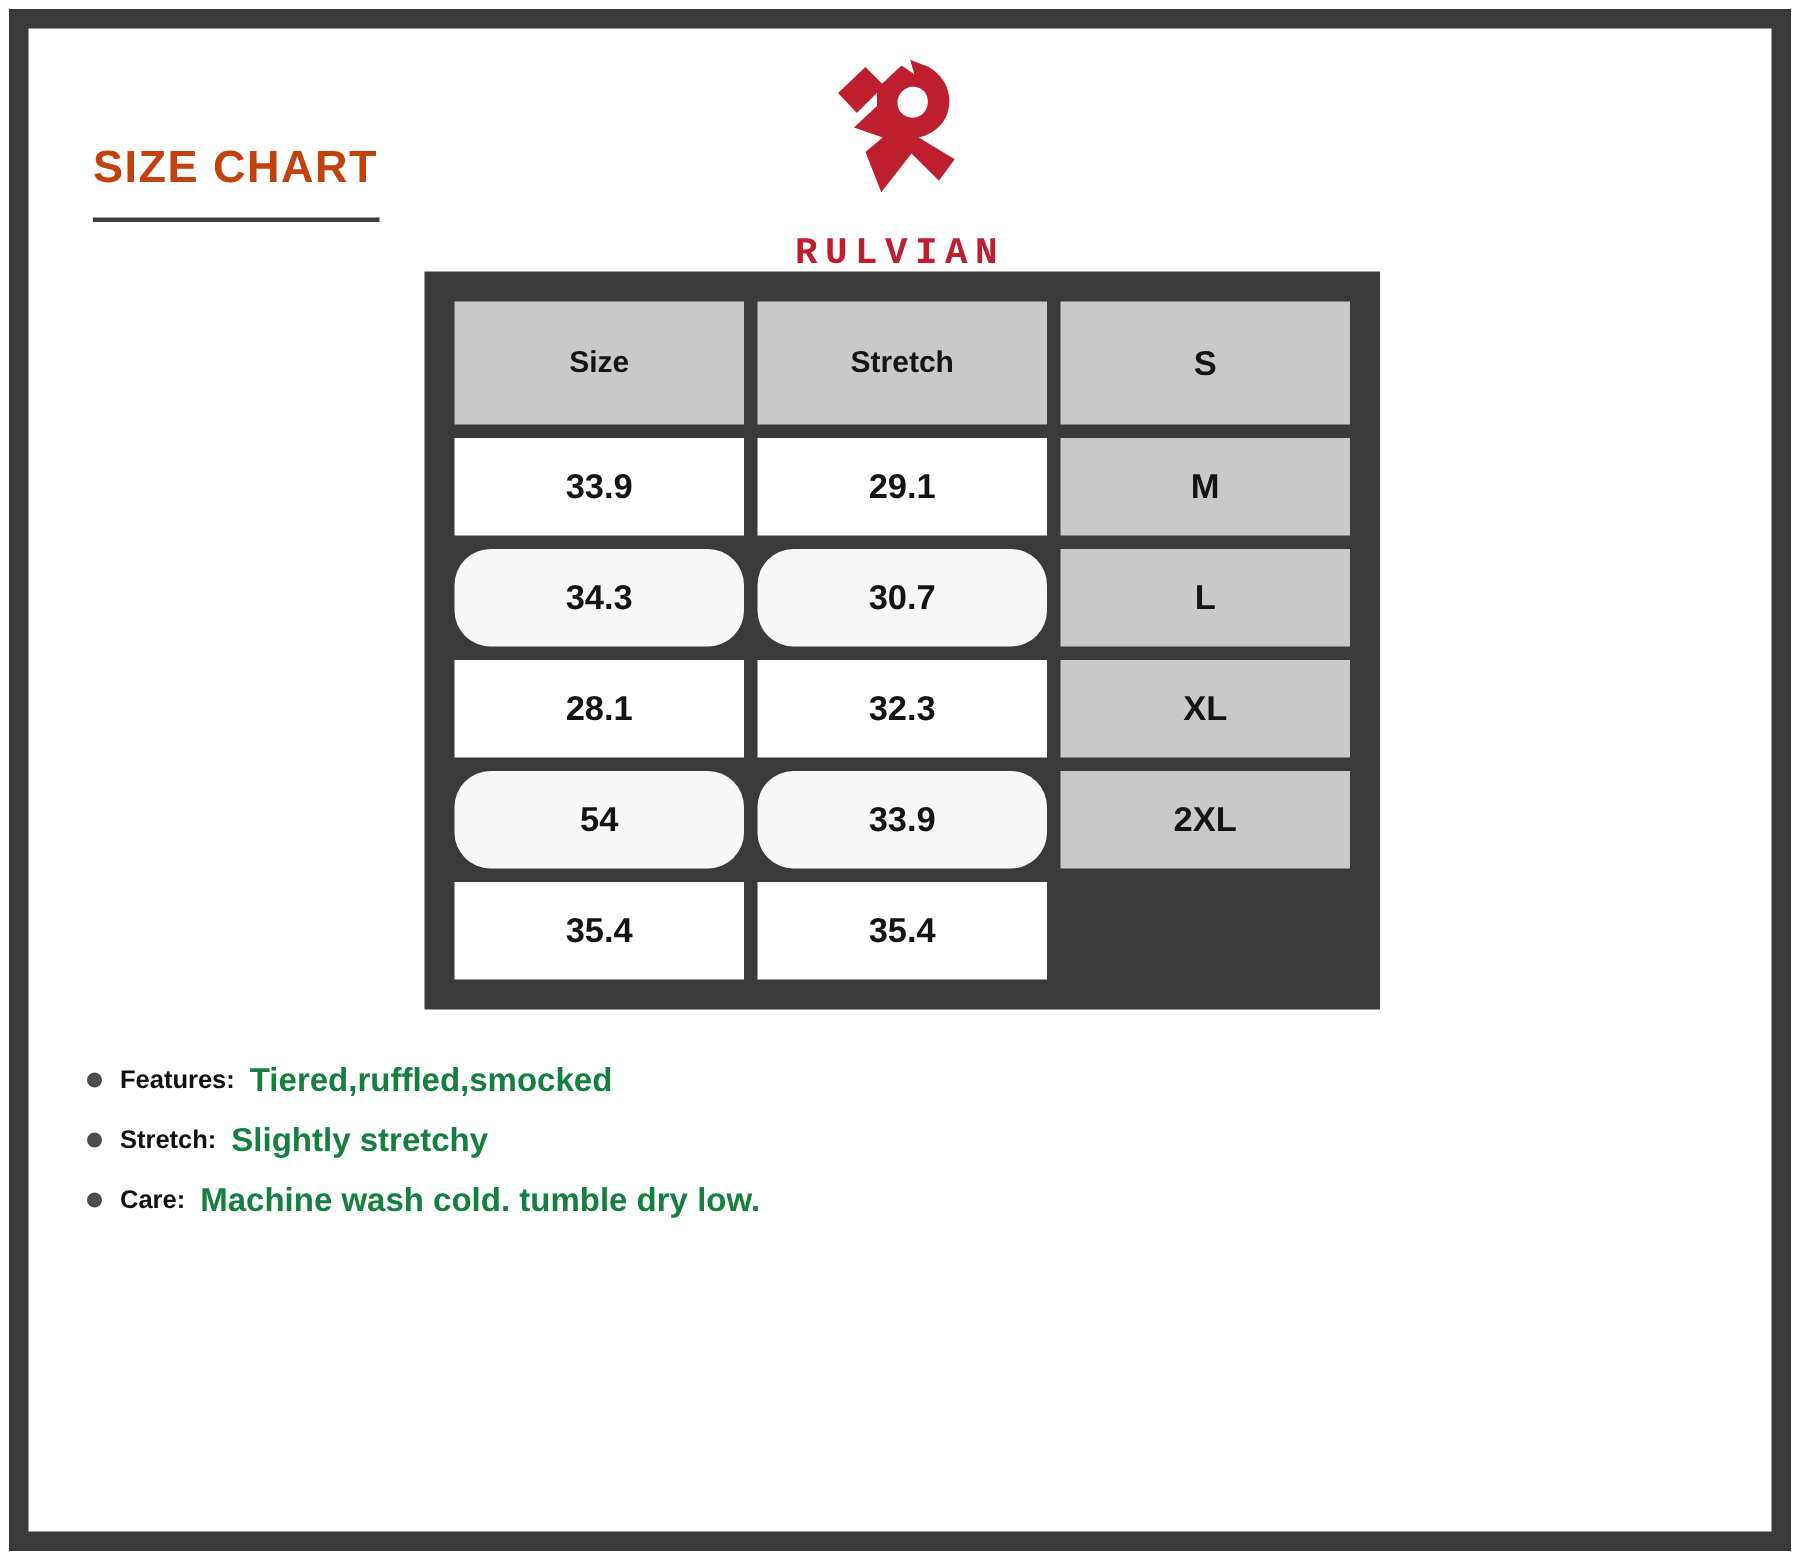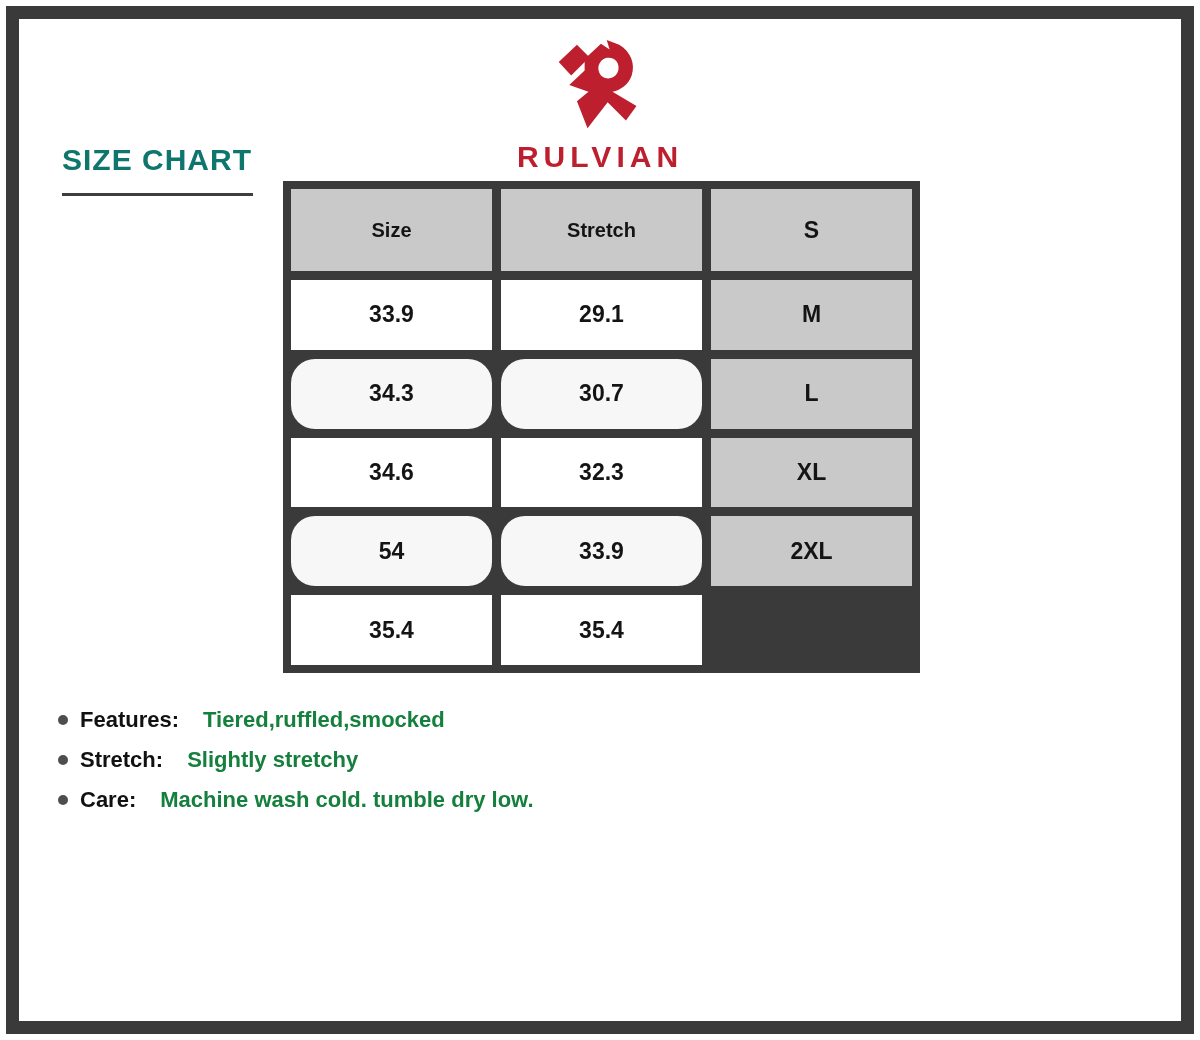--- a/index.html
+++ b/index.html
@@ -7,54 +7,54 @@
     width:1200px;height:1040px;position:relative;background:#ffffff;
     font-family:"Liberation Sans", sans-serif;overflow:hidden;
   }
   .frame{
     position:absolute;left:6px;top:6px;width:1188px;height:1028px;
     border:13px solid #3a3a3a;box-sizing:border-box;
   }
   
   .title-block{position:absolute;left:62px;top:93px;}
   .page-title{
-    font-size:30px;font-weight:bold;color:#0f766e;letter-spacing:1px;
-    line-height:38px;white-space:nowrap;margin-top:48px;
+    font-size:30px;font-weight:bold;color:#c2410c;letter-spacing:1px;
+    line-height:38px;white-space:nowrap;
   }
   .title-underline{width:191px;height:3px;background:#3e3e3e;margin-top:14px;}
   
   .brand{position:absolute;left:450px;top:32px;width:300px;text-align:center;}
   .brand svg{display:block;margin:0 auto;}
   .brand-name{
-    font-family:Liberation Sans, sans-serif;font-weight:bold;font-size:30px;
-    color:#bd1f2f;letter-spacing:5px;margin-top:2px;white-space:nowrap;
+    font-family:Liberation Mono, monospace;font-weight:bold;font-size:25px;
+    color:#bd1f2f;letter-spacing:5px;margin-top:16px;white-space:nowrap;
   }
   
   .size-table{
     position:absolute;left:283px;top:181px;width:637px;height:492px;
-    box-sizing:border-box;background:#3a3a3a;padding:8px;
+    box-sizing:border-box;background:#3a3a3a;padding:20px;
     display:grid;grid-template-columns:1fr 1fr 1fr;
     grid-template-rows:82px repeat(5,1fr);gap:9px;
   }
   .cell{
     display:flex;align-items:center;justify-content:center;
     font-weight:bold;color:#141414;
   }
   .cell.hdr{background:#c9c9c9;font-size:20px;}
   .cell.size{background:#c9c9c9;font-size:23px;}
   .cell.val{background:#ffffff;font-size:23px;}
   .cell.val.alt{background:#f7f7f7;border-radius:24px;}
   
   .details{position:absolute;left:58px;top:700px;}
   .detail-row{display:flex;align-items:center;height:40px;}
   .bullet{
     width:10px;height:10px;border-radius:50%;background:#4d4d4d;
     margin-right:12px;flex:0 0 auto;
   }
-  .detail-label{font-size:22px;font-weight:bold;color:#111;margin-right:24px;white-space:nowrap;}
+  .detail-label{font-size:17px;font-weight:bold;color:#111;margin-right:10px;white-space:nowrap;}
   .detail-value{font-size:22px;font-weight:bold;color:#15803d;white-space:nowrap;}
 </style>
 </head>
 <body>
 
 <div class="frame"></div>
 
 <div class="title-block">
   <div class="page-title">SIZE CHART</div>
   <div class="title-underline"></div>
@@ -75,21 +75,21 @@
 
   <div class="cell size">S</div>
   <div class="cell val">33.9</div>
   <div class="cell val">29.1</div>
 
   <div class="cell size">M</div>
   <div class="cell val alt">34.3</div>
   <div class="cell val alt">30.7</div>
 
   <div class="cell size">L</div>
-  <div class="cell val">34.6</div>
+  <div class="cell val">28.1</div>
   <div class="cell val">32.3</div>
 
   <div class="cell size">XL</div>
   <div class="cell val alt">54</div>
   <div class="cell val alt">33.9</div>
 
   <div class="cell size">2XL</div>
   <div class="cell val">35.4</div>
   <div class="cell val">35.4</div>
 </div>

